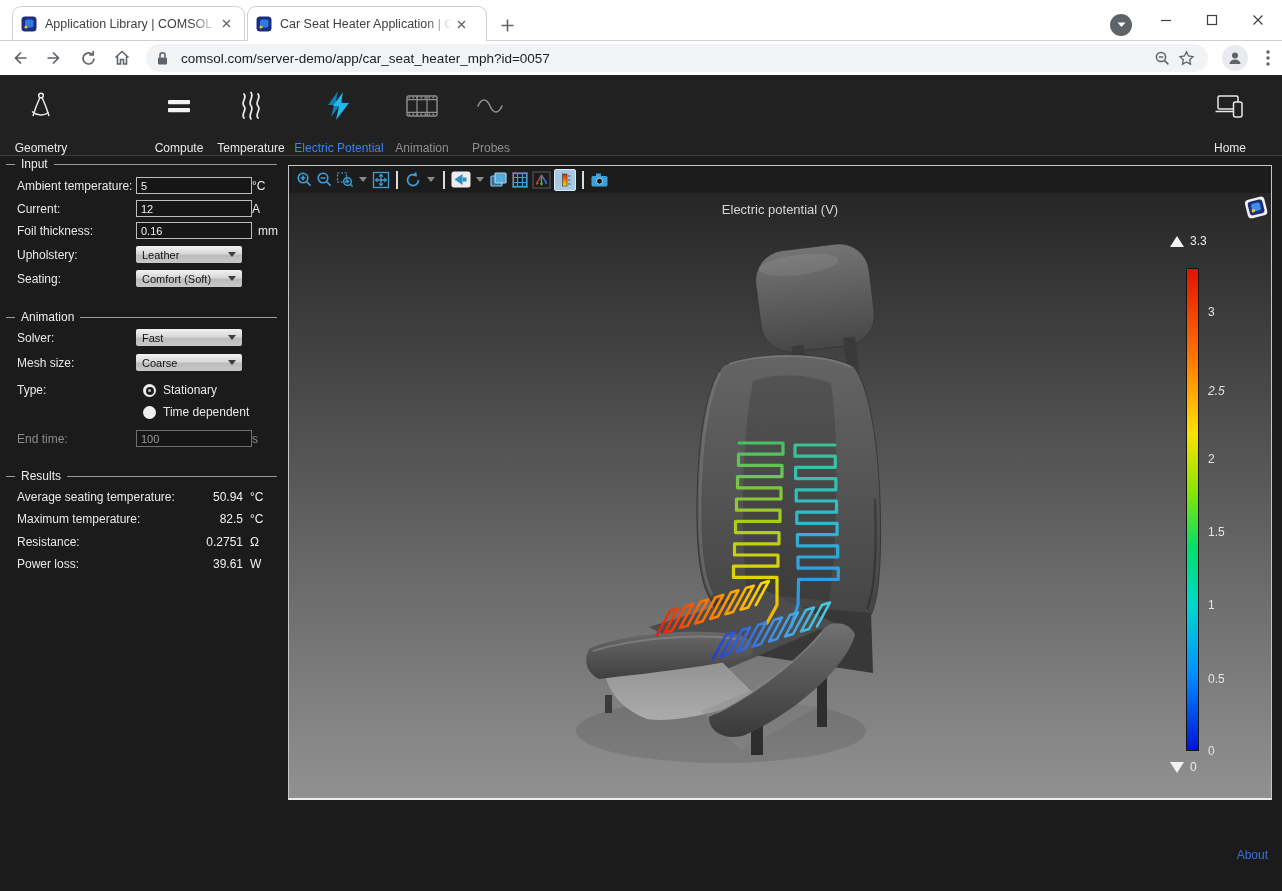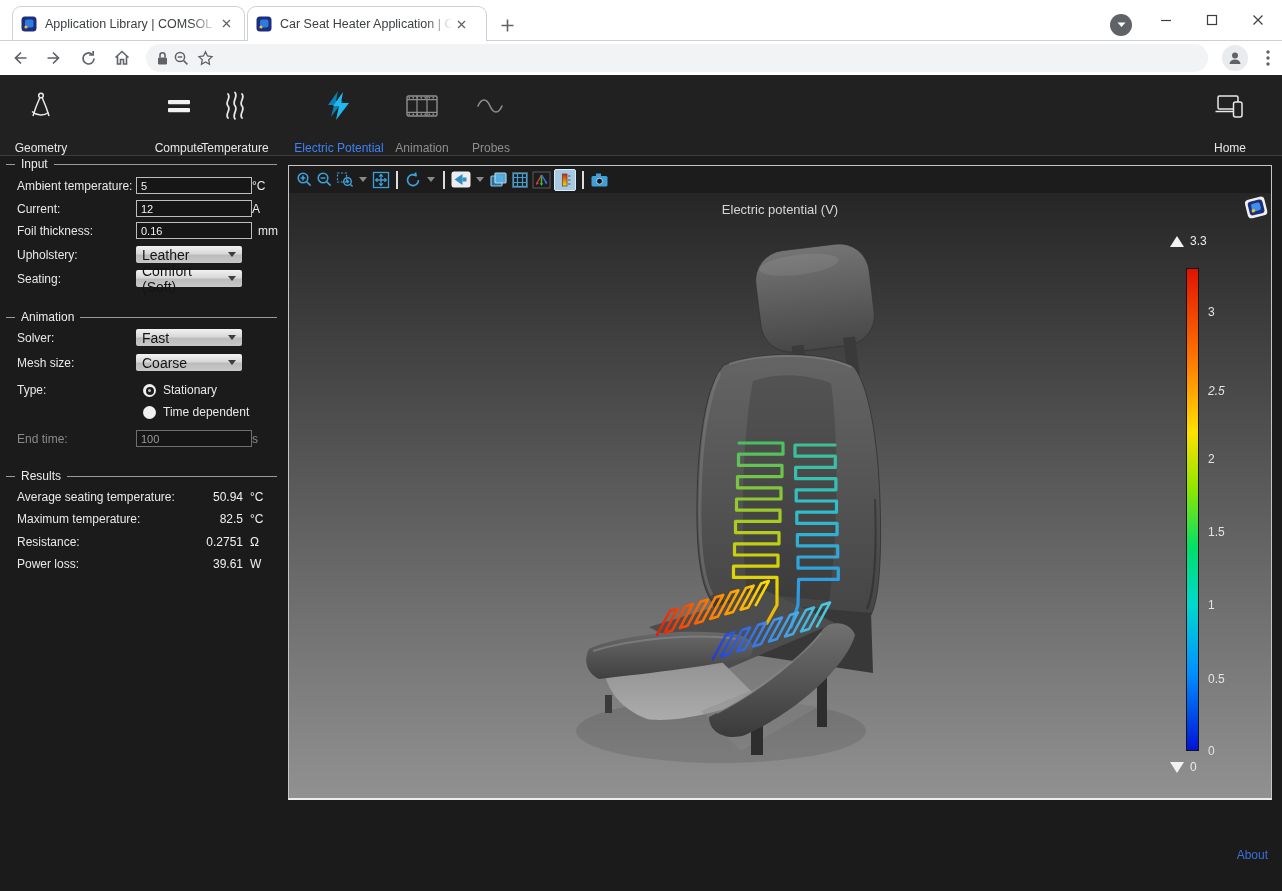--- a/index.html
+++ b/index.html
@@ -45,21 +45,21 @@
   .sec::after{content:'';flex:1;height:1px;background:#9a9a9a;}
   .slabel{left:17px;font-size:12px;color:#e8e8e8;white-space:nowrap;}
   .slabel.dim{color:#8a8a8a;}
   .sinput{left:136px;width:106px;height:15px;background:#161616;border:1px solid #bdbdbd;color:#f0f0f0;
     font-size:11px;font-family:"Liberation Sans",sans-serif;padding:0 4px;outline:none;}
   .sinput.dim{border-color:#6f6f6f;color:#9a9a9a;}
   .sunit{left:252px;font-size:12px;color:#e8e8e8;}
   .sunit.dim{color:#8a8a8a;}
   .dropdown{left:136px;width:106px;height:17px;border-radius:2px;
     background:linear-gradient(#f2f2f2,#d8d8d8 45%,#bcbcbc 55%,#c8c8c8);
-    display:flex;align-items:center;font-size:14px;color:#141414;padding:0 6px;box-sizing:border-box;cursor:pointer;}
+    display:flex;align-items:center;font-size:11px;color:#141414;padding:0 6px;box-sizing:border-box;cursor:pointer;text-align:right;}
   .dropdown .dcaret{margin-left:auto;width:0;height:0;border-left:4px solid transparent;
     border-right:4px solid transparent;border-top:5px solid #3c3c3c;}
   .radio{left:143px;display:flex;align-items:flex-end;gap:7px;cursor:pointer;}
   .rdot{width:13px;height:13px;border-radius:50%;background:#f0f0f0;position:relative;flex:0 0 auto;}
   .rdot.sel .ring{position:absolute;left:2.5px;top:2.5px;width:8px;height:8px;border-radius:50%;background:#1c1c1c;}
   .rdot.sel .pip{position:absolute;left:5px;top:5px;width:3px;height:3px;border-radius:50%;background:#c0c0c0;}
   .rtext{font-size:12px;color:#e8e8e8;white-space:nowrap;}
   .rval{left:150px;width:93px;text-align:right;font-size:12px;color:#f0f0f0;}
   .runit{left:250px;font-size:12px;color:#f0f0f0;}
 
@@ -162,20 +162,21 @@
     <span class="navicon">
         <svg width="18" height="18" viewBox="0 0 18 18">
           <path d="M2.5,8.5 L9,2.5 L15.5,8.5 M4.5,7.5 V15 H7.5 V10.5 H10.5 V15 H13.5 V7.5" fill="none" stroke="#5f6368" stroke-width="1.6"></path>
         </svg>
       </span>
     <div class="omnibox">
       <svg width="13" height="15" viewBox="0 0 13 15">
           <rect x="2" y="6.5" width="9" height="7" rx="1.2" fill="#5f6368"></rect>
           <path d="M4,6.5 V4.2 a2.5,2.5 0 0 1 5,0 V6.5" fill="none" stroke="#5f6368" stroke-width="1.6"></path>
         </svg>
+      <input class="urltext" readonly="" value="comsol.com/server-demo/app/car_seat_heater_mph?id=0057" style="">
       <span class="obicon">
           <svg width="17" height="17" viewBox="0 0 17 17">
             <circle cx="7" cy="7" r="4.6" fill="none" stroke="#5f6368" stroke-width="1.5"></circle>
             <path d="M4.8,7 H9.2 M10.6,10.6 L14.4,14.4" stroke="#5f6368" stroke-width="1.5"></path>
           </svg>
         </span>
       <span class="obicon">
           <svg width="17" height="17" viewBox="0 0 17 17">
             <path d="M8.5,1.8 L10.5,6 L15,6.6 L11.7,9.7 L12.5,14.2 L8.5,12 L4.5,14.2 L5.3,9.7 L2,6.6 L6.5,6 Z" fill="none" stroke="#5f6368" stroke-width="1.3"></path>
           </svg>
@@ -210,21 +211,21 @@
   </div>
   <div class="abs rbtn" style="left:147px;width:64px;">
     <span class="ric">
         <svg width="26" height="18" viewBox="0 0 26 18">
           <rect x="2" y="3" width="22" height="4.2" rx="1" fill="#f2f2f2"></rect>
           <rect x="2" y="11" width="22" height="4.2" rx="1" fill="#f2f2f2"></rect>
         </svg>
       </span>
     <span class="rlab">Compute</span>
   </div>
-  <div class="abs rbtn" style="left:197px;width:76px;">
+  <div class="abs rbtn" style="left:213px;width:76px;">
     <span class="ric">
         <svg width="26" height="30" viewBox="0 0 26 30">
           <path d="M6,3 c3.5,4 -3.5,8 0,12 c3.5,4 -3.5,8 0,12" fill="none" stroke="#e8e8e8" stroke-width="1.8" stroke-linecap="round"></path>
           <path d="M13,1.5 c3.5,4.4 -3.5,8.8 0,13.2 c3.5,4.4 -3.5,8.8 0,13.2" fill="none" stroke="#e8e8e8" stroke-width="1.8" stroke-linecap="round"></path>
           <path d="M20,3 c3.5,4 -3.5,8 0,12 c3.5,4 -3.5,8 0,12" fill="none" stroke="#e8e8e8" stroke-width="1.8" stroke-linecap="round"></path>
         </svg>
       </span>
     <span class="rlab">Temperature</span>
   </div>
   <div class="abs rbtn active" style="left:295px;width:88px;">

